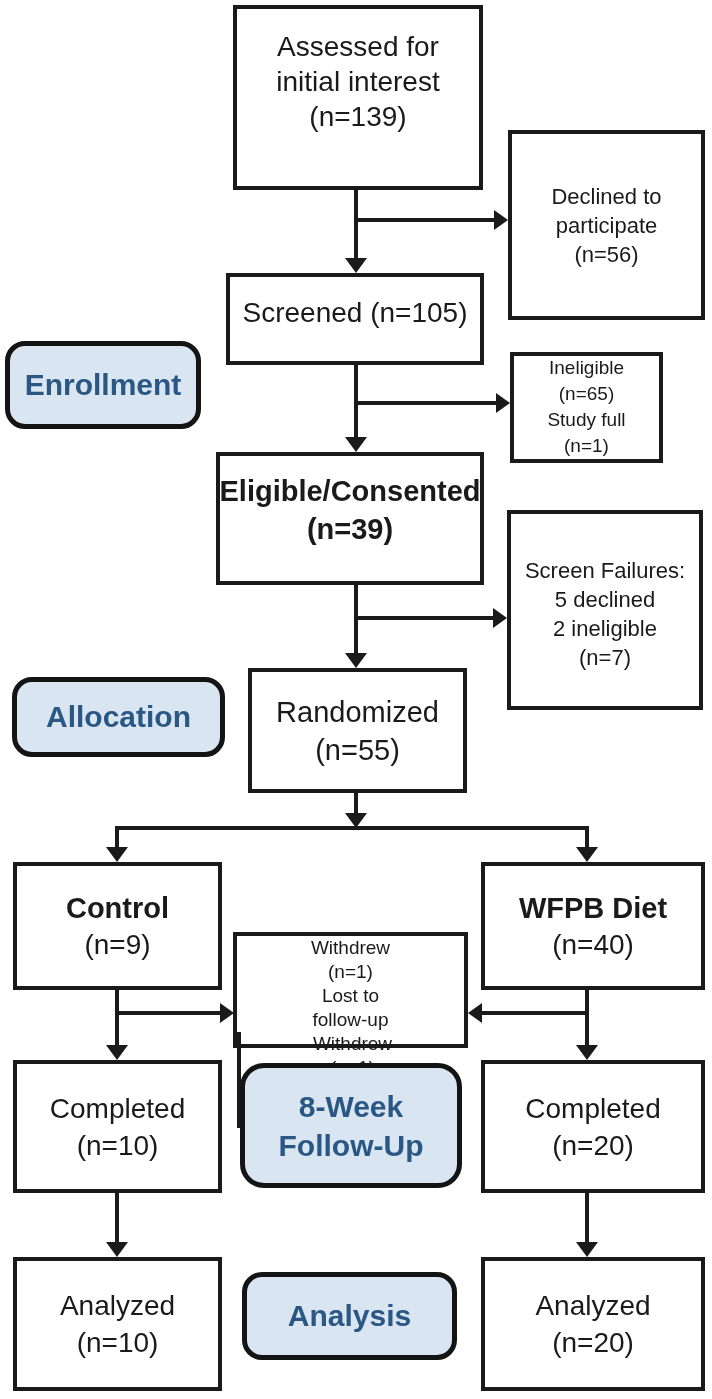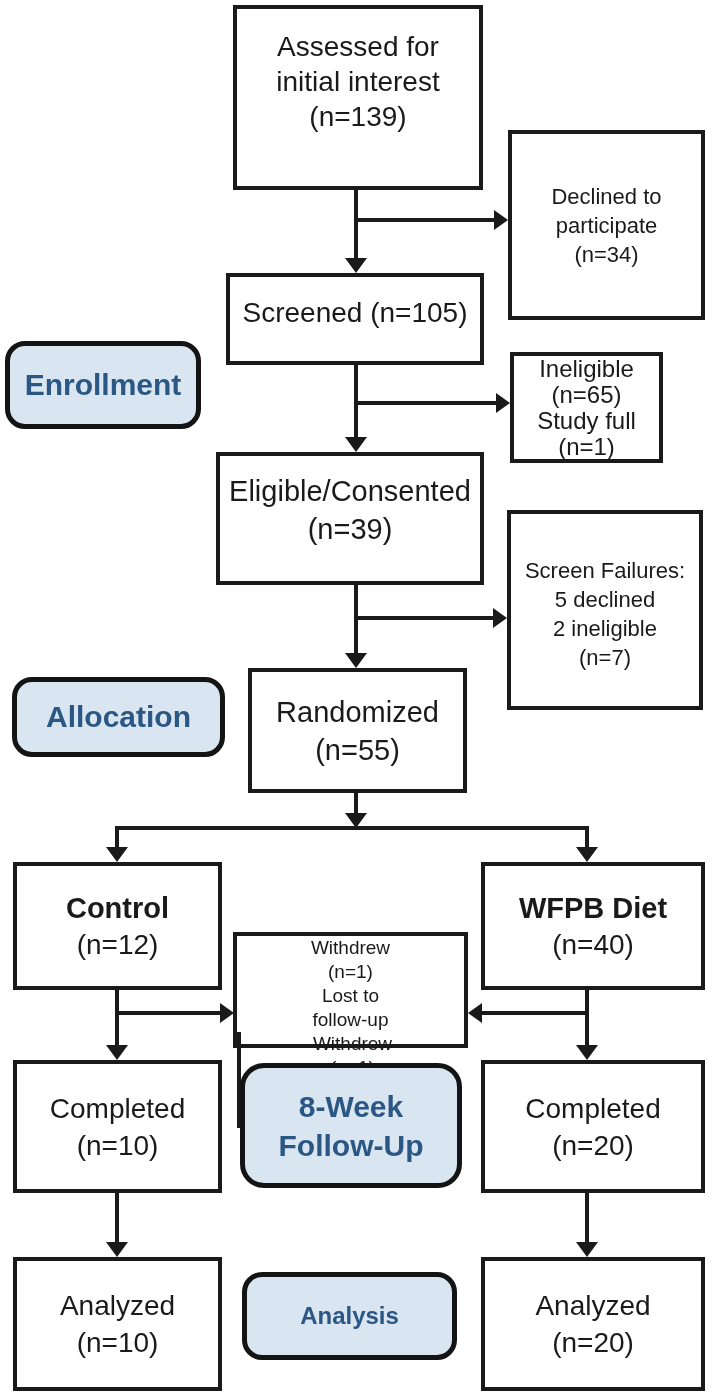--- a/index.html
+++ b/index.html
@@ -42,26 +42,26 @@
   .vline { width: 4px; }
   .hline { height: 4px; }
   .arr { position: absolute; width: 0; height: 0; }
   .arr.down  { border-left: 11px solid transparent; border-right: 11px solid transparent; border-top: 15px solid #1a1a1a; }
   .arr.right { border-top: 10px solid transparent; border-bottom: 10px solid transparent; border-left: 14px solid #1a1a1a; }
   .arr.left  { border-top: 10px solid transparent; border-bottom: 10px solid transparent; border-right: 14px solid #1a1a1a; }
 
   
   #b-assessed   { left: 233px; top: 5px;    width: 250px; height: 185px; font-size: 28px; line-height: 35px; padding-top: 20px; }
   #b-screened   { left: 226px; top: 273px;  width: 258px; height: 92px;  font-size: 28px; line-height: 34px; justify-content: center; padding-bottom: 12px; }
-  #b-eligible   { left: 216px; top: 452px;  width: 268px; height: 133px; font-size: 29px; line-height: 38px; padding-top: 16px; }
+  #b-eligible   { left: 216px; top: 452px;  width: 268px; height: 133px; font-size: 29px; line-height: 38px; padding-top: 16px; font-weight: bold; }
   #b-randomized { left: 248px; top: 668px;  width: 219px; height: 125px; font-size: 29px; line-height: 38px; justify-content: center; }
 
   
   #b-declined   { left: 508px; top: 130px;  width: 197px; height: 190px; font-size: 22px; line-height: 29px; justify-content: center; }
-  #b-ineligible { left: 510px; top: 352px;  width: 153px; height: 111px; font-size: 24px; line-height: 26px; justify-content: flex-start; }
+  #b-ineligible { left: 510px; top: 352px;  width: 153px; height: 111px; font-size: 19px; line-height: 26px; justify-content: flex-end; }
   #b-screenfail { left: 507px; top: 510px;  width: 196px; height: 200px; font-size: 22px; line-height: 29px; justify-content: center; padding-top: 8px; }
 
   
   #b-control   { left: 13px;  top: 862px;  width: 209px; height: 128px; justify-content: center; }
   #b-wfpb      { left: 481px; top: 862px;  width: 224px; height: 128px; justify-content: center; }
   .arm-title { font-weight: bold; font-size: 29px; line-height: 37px; }
   .arm-n     { font-size: 28px; line-height: 36px; }
 
   #withdrew-wrap { position: absolute; left: 233px; top: 932px; width: 235px; height: 116px; border: 4px solid #1a1a1a; box-sizing: border-box; display: flex; background: #fff; flex-direction: column; }
   .withdrew-cell { flex: 1; display: flex; align-items: center; justify-content: center; text-align: center; font-size: 19px; line-height: 24px; }
@@ -69,21 +69,21 @@
 
   #b-completed-l { left: 13px;  top: 1060px; width: 209px; height: 133px; font-size: 28px; line-height: 37px; justify-content: center; }
   #b-completed-r { left: 481px; top: 1060px; width: 224px; height: 133px; font-size: 28px; line-height: 37px; justify-content: center; }
   #b-analyzed-l  { left: 13px;  top: 1257px; width: 209px; height: 134px; font-size: 28px; line-height: 37px; justify-content: center; }
   #b-analyzed-r  { left: 481px; top: 1257px; width: 224px; height: 134px; font-size: 28px; line-height: 37px; justify-content: center; }
 
   
   #s-enrollment { left: 5px;   top: 341px;  width: 196px; height: 88px;  font-size: 30px; }
   #s-allocation { left: 12px;  top: 677px;  width: 213px; height: 80px;  font-size: 30px; }
   #s-followup   { left: 240px; top: 1063px; width: 222px; height: 125px; font-size: 30px; line-height: 39px; border-radius: 24px; }
-  #s-analysis   { left: 242px; top: 1272px; width: 215px; height: 88px;  font-size: 24px; }
+  #s-analysis   { left: 242px; top: 1272px; width: 215px; height: 88px;  font-size: 30px; }
 
   
   #v-assessed      { left: 354px; top: 190px; height: 70px; }
   #a-assessed      { left: 345px; top: 258px; }
   #h-declined      { left: 354px; top: 218px; width: 140px; }
   #a-declined      { left: 494px; top: 210px; }
 
   #v-screened      { left: 354px; top: 365px; height: 74px; }
   #a-screened      { left: 345px; top: 437px; }
   #h-ineligible    { left: 354px; top: 401px; width: 142px; }
@@ -138,40 +138,40 @@
   </div>
 
   <div class="box" id="b-randomized">
     <div class="lines">Randomized
 (n=55)</div>
   </div>
 
   <div class="box" id="b-declined">
     <div class="lines">Declined to
 participate
-(n=34)</div>
+(n=56)</div>
   </div>
 
   <div class="box" id="b-ineligible">
     <div class="lines">Ineligible
 (n=65)
 Study full
 (n=1)</div>
   </div>
 
   <div class="box" id="b-screenfail">
     <div class="lines">Screen Failures:
 5 declined
 2 ineligible
 (n=7)</div>
   </div>
 
   <div class="box" id="b-control">
     <div class="arm-title">Control</div>
-    <div class="arm-n">(n=12)</div>
+    <div class="arm-n">(n=9)</div>
   </div>
 
   <div class="box" id="b-wfpb">
     <div class="arm-title">WFPB Diet</div>
     <div class="arm-n">(n=40)</div>
   </div>
 
   <div id="withdrew-wrap">
     <div class="withdrew-cell" id="withdrew-left-cell">
       <div class="lines">Withdrew

